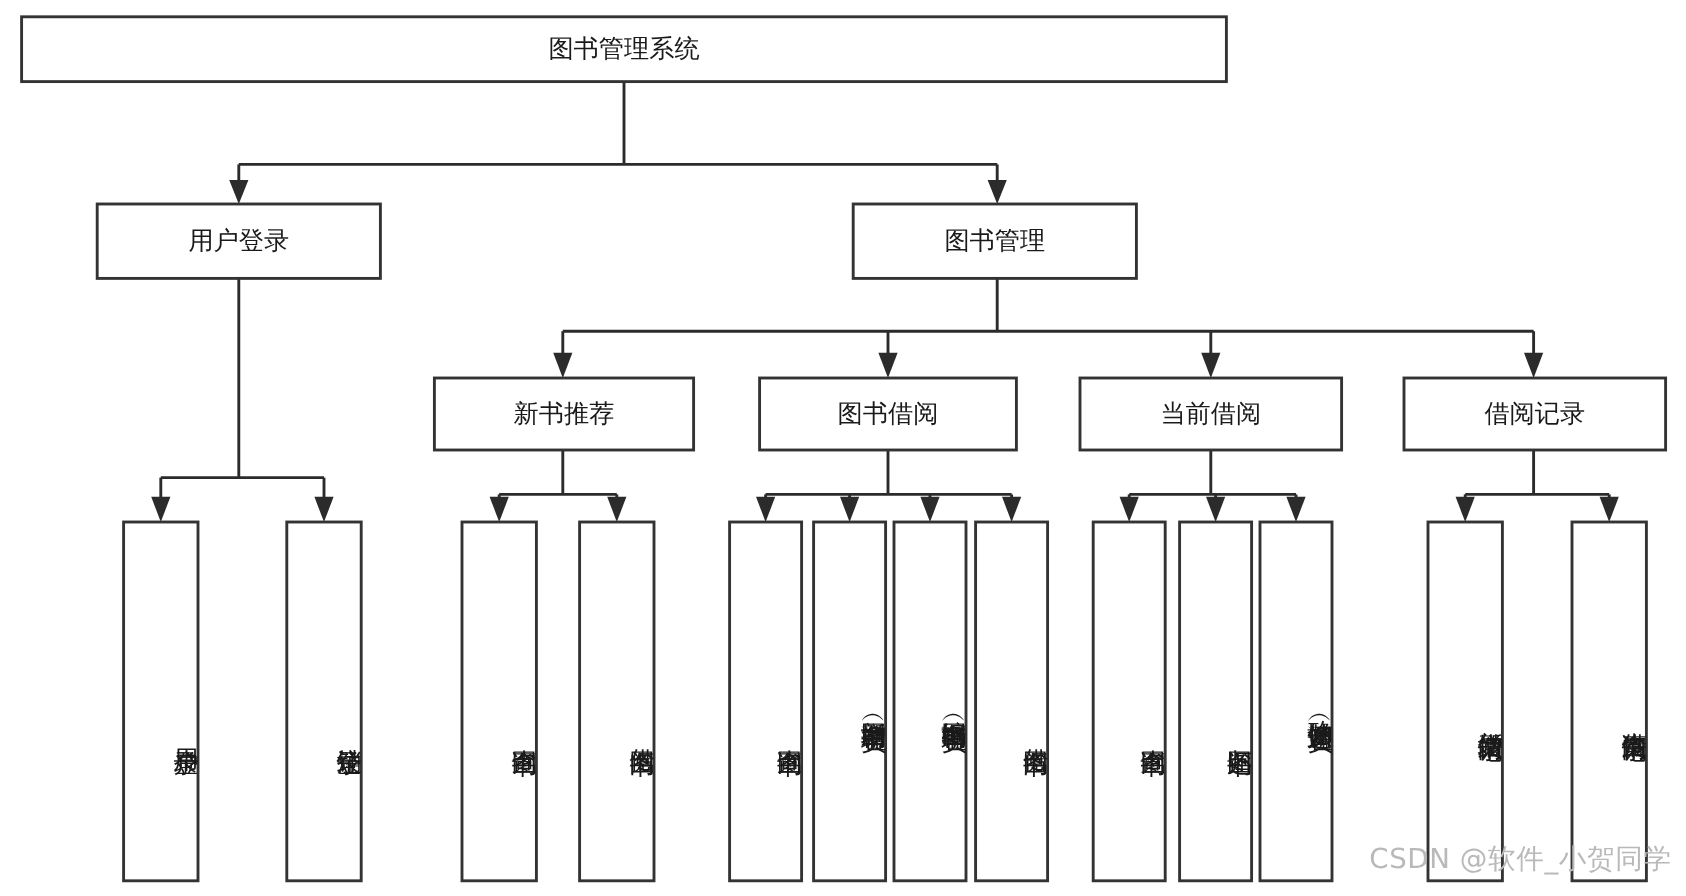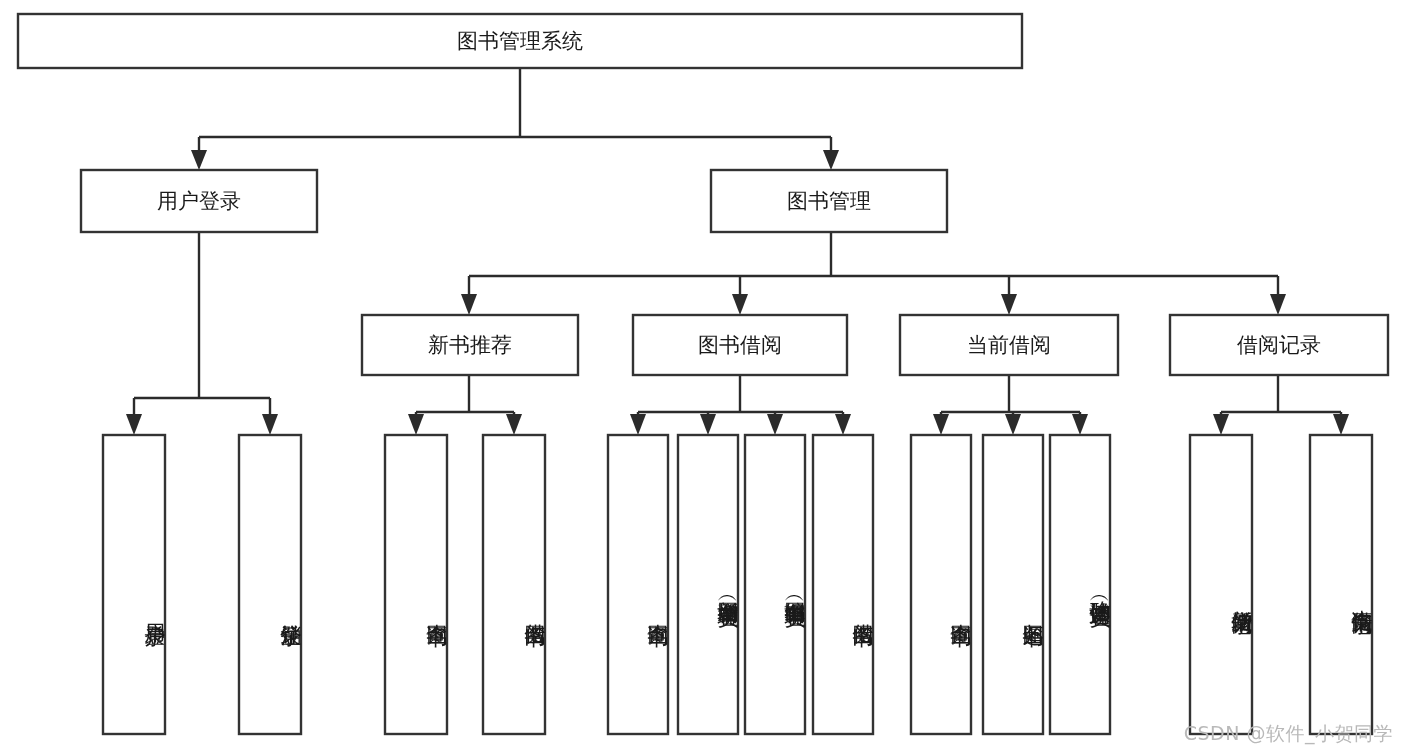--- a/index.html
+++ b/index.html
@@ -53,23 +53,23 @@
     line-height: 1;
     display: flex;
     align-items: flex-start;
     justify-content: center;
     white-space: nowrap;
     pointer-events: none;
   }
   .watermark {
     position: absolute;
     right: 12px;
-    bottom: 0;
-    font-family: "DejaVu Sans", "Liberation Sans", sans-serif;
-    font-size: 19px;
+    bottom: 16px;
+    font-family: "DejaVu Sans", "Liberation Sans", sans-serif;
+    font-size: 23px;
     color: #b9b9b9;
     letter-spacing: 0.5px;
     white-space: nowrap;
   }
 </style>
 </head>
 <body>
 
 <svg id="diagram" viewBox="0 0 1405 747">
   <defs>

